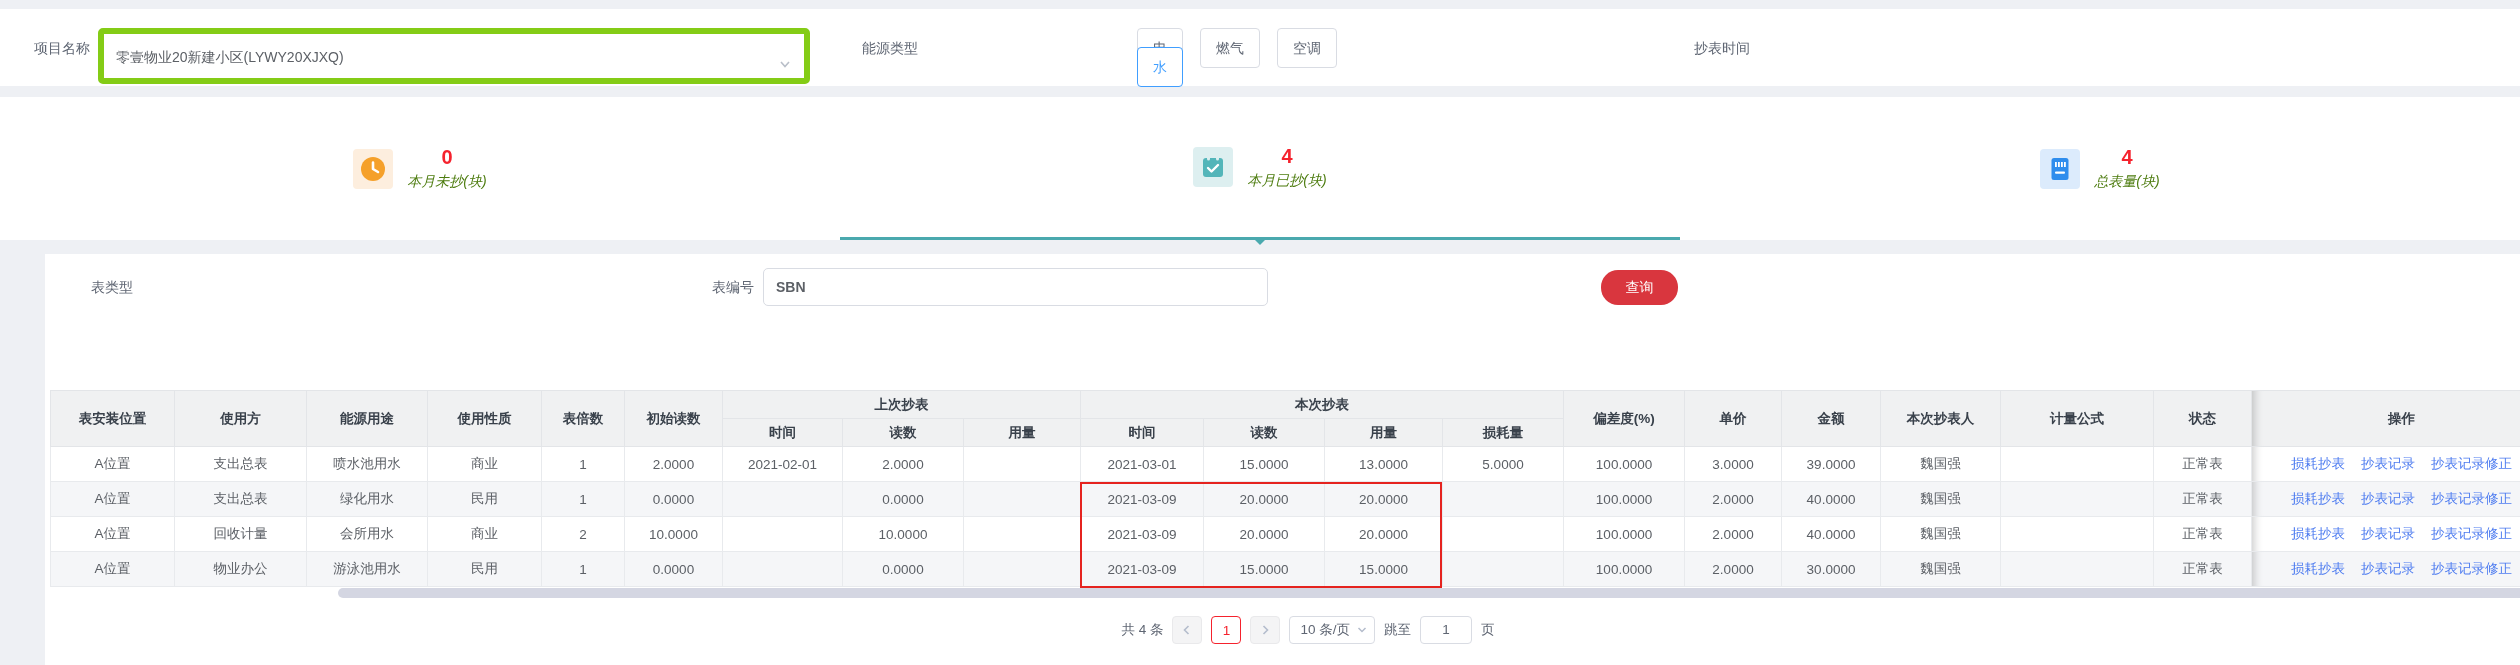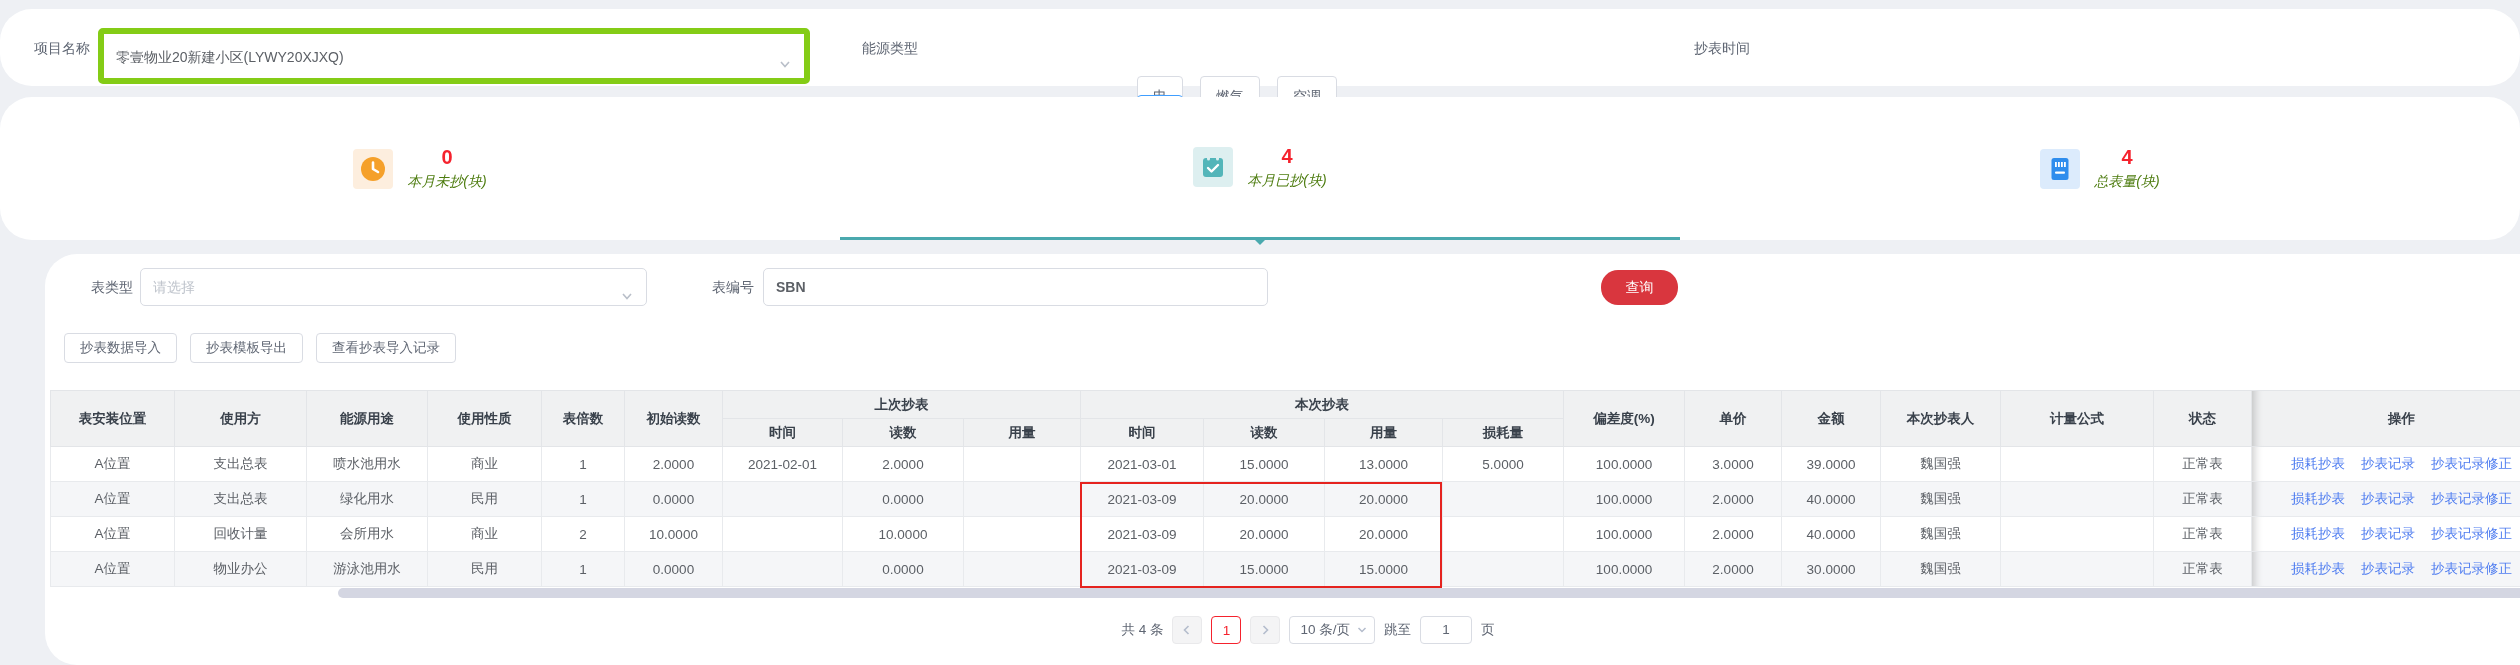--- a/index.html
+++ b/index.html
@@ -1,36 +1,36 @@
 <!DOCTYPE html>
 <html><head>
 <meta charset="utf-8">
 <style>
   * { box-sizing: border-box; margin: 0; padding: 0; }
   html,body { width: 2520px; height: 665px; overflow: hidden; background: #eef0f4;
               font-family: "Liberation Sans", "DejaVu Sans", sans-serif; }
   .strip { width: 100%; background: #eef0f4; }
-  .panel { width: 100%; background: #ffffff; position: relative; border-radius: 32px; }
+  .panel { width: 100%; background: #ffffff; position: relative; }
 
   
   #panel-filter { height: 77px; }
   .flabel { position: absolute; top: 19px; height: 40px; line-height: 40px;
             font-size: 14px; color: #5f6673; }
   .sel, .inp { position: absolute; top: 19px; height: 56px; line-height: 38px;
                border: 6px solid #84cc16; border-radius: 5px; background: #fff;
                font-size: 14px; color: #5c6066; padding: 4px 34px 0 12px; overflow: hidden;
                white-space: nowrap; }
   .chev { position: absolute; right: 12px; top: 13px; }
   .cal-ic { position: absolute; right: 14px; top: 11px; }
   #project-select { left: 98px;  width: 712px; }
   #time-input     { left: 1755px; width: 714px; }
   #energy-group { position: absolute; left: 1137px; top: 19px; display: flex; gap: 17px; }
   .ebtn { height: 40px; padding: 0 15px; line-height: 38px; text-align: center;
           border: 1px solid #d9dce3; border-radius: 4px; background: #fff;
-          font-size: 14px; color: #5f6673; cursor: pointer; margin-top: 48px; }
+          font-size: 14px; color: #5f6673; cursor: pointer; }
   .ebtn.sel { border-color: #409eff; color: #409eff; }
 
   
   #panel-stats { height: 143px; display: flex; }
   .stat-sec { flex: 1; display: flex; align-items: center; justify-content: center;
               gap: 14px; position: relative; }
   .stat-sec.active { border-bottom: 3px solid #4aa9ae; }
   .stat-sec.active::after { content: ""; position: absolute; left: 50%; bottom: -16px;
               margin-left: -8px; border: 8px solid transparent; border-top-color: #4aa9ae; }
   .stat-ic { width: 40px; height: 40px; border-radius: 4px; display: flex;
@@ -163,39 +163,26 @@
       <div class="stat-label">总表量(块)</div>
     </div>
   </div>
 </div>
 
 <div class="strip" style="height:14px"></div>
 
 <div id="panel-main" class="panel">
 
   <div class="slabel" style="left:46px">表类型</div>
-  <div class="sctl" id="meter-type-select">
-    <span>请选择</span>
-    <span class="chev" style="top:11px">
-      <svg width="14" height="14" viewBox="0 0 14 14">
-          <polyline points="3,5 7,9.5 11,5" fill="none" stroke="#b9bfc9" stroke-width="1.6"></polyline>
-        </svg>
-    </span>
-  </div>
   <div class="slabel" style="left:667px">表编号</div>
   <div class="sctl" id="meter-no-input">
     <span>SBN</span>
   </div>
   <div id="query-btn">查询</div>
 
-  <div id="toolbar">
-      <div class="tbtn">抄表数据导入</div>
-      <div class="tbtn">抄表模板导出</div>
-      <div class="tbtn">查看抄表导入记录</div>
-    </div>
 
   <table id="meter-table">
     <colgroup>
       <col style="width:124px">
         <col style="width:132px">
         <col style="width:121px">
         <col style="width:114px">
       <col style="width:83px">
         <col style="width:98px">
         <col style="width:120px">

